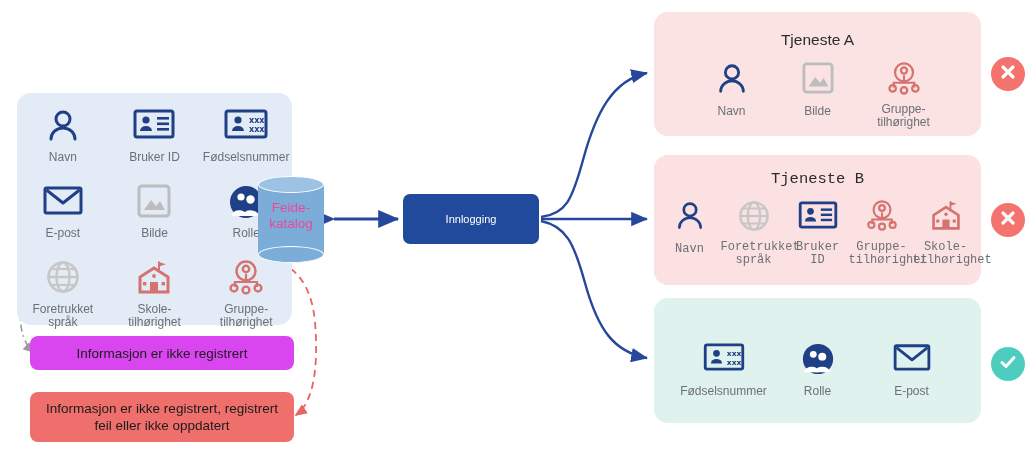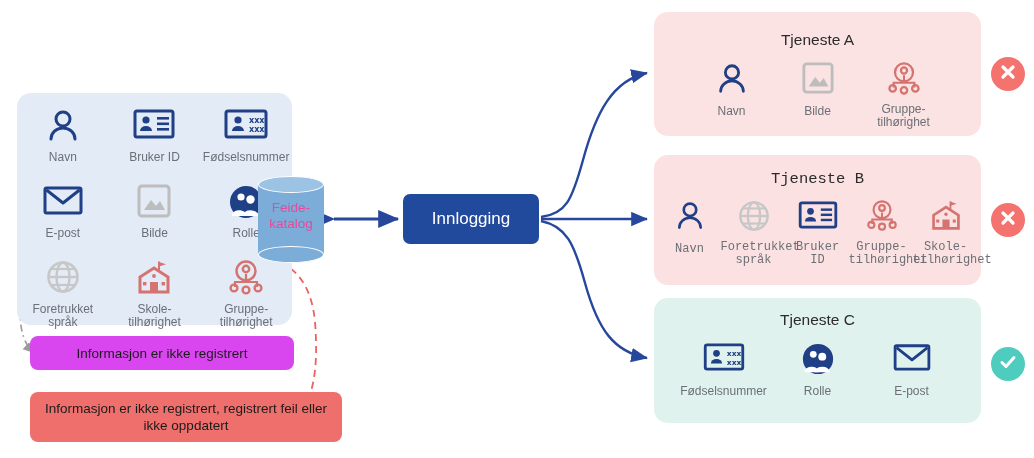--- a/index.html
+++ b/index.html
@@ -35,21 +35,21 @@
   #db .label{
     position:absolute;left:0;top:24px;width:66px;text-align:center;color:#ec4899;
     font-size:13.5px;line-height:16px;z-index:3;
   }
 
   
   #login-box{
     position:absolute;left:403px;top:194px;width:136px;height:50px;
     background:#214a9c;border-radius:7px;
     display:flex;align-items:center;justify-content:center;
-    color:#ffffff;font-size:17px;
+    color:#ffffff;font-size:11px;
   }
 
   
   .service{position:absolute;border-radius:14px;}
   .service .title{
     position:absolute;left:0;top:0;width:100%;text-align:center;
     font-size:15.5px;color:#2b2b2b;
   }
   .service .row{
     position:absolute;left:0;width:100%;
@@ -73,21 +73,21 @@
   .badge{position:absolute;width:34px;height:34px;border-radius:50%;
          display:flex;align-items:center;justify-content:center;}
   #badge-a{left:991px;top:57px;background:#f4736e;}
   #badge-b{left:991px;top:203px;background:#f4736e;}
   #badge-c{left:991px;top:347px;background:#4ecdbf;}
 
   
   .legend{position:absolute;border-radius:8px;display:flex;align-items:center;
           justify-content:center;text-align:center;color:#1b1b1b;}
   #legend-gray{left:30px;top:336px;width:264px;height:34px;background:#d946ef;font-size:13.5px;}
-  #legend-red{left:30px;top:392px;width:312px;height:50px;background:#ef6f6c;
+  #legend-red{left:30px;top:392px;width:264px;height:50px;background:#ef6f6c;
               font-size:13.5px;line-height:17px;padding:0 8px;box-sizing:border-box;}
 </style>
 </head>
 <body>
 
 <div id="stage">
 
   <svg class="svg-layer" viewBox="0 0 1034 458">
     <defs>
       <marker id="ah-blue" markerWidth="8" markerHeight="8" refX="6.6" refY="3" orient="auto">
@@ -358,21 +358,20 @@
   </div>
   <div class="badge" id="badge-b">
     <span>
       <svg width="20" height="20" viewBox="0 0 20 20">
           <path d="M5,5 L15,15 M15,5 L5,15" stroke="#ffffff" stroke-width="3.2" stroke-linecap="round"></path>
         </svg>
     </span>
   </div>
 
   <div class="service" id="svc-c">
-    <div class="title">Tjeneste C</div>
     <div class="row">
       <div class="attr">
         <span class="glyph">
           <svg width="42" height="30" viewBox="0 0 44 32">
               <rect x="2" y="3" width="40" height="26" rx="2" fill="none" stroke="#1f3f86" stroke-width="3"></rect>
               <circle cx="14" cy="12" r="3.6" fill="#1f3f86"></circle>
               <path d="M8,23 a6,5 0 0,1 12,0 z" fill="#1f3f86"></path>
               <text x="25" y="15" font-family="DejaVu Sans" font-size="8" font-weight="bold" fill="#1f3f86">xxx</text>
               <text x="25" y="24" font-family="DejaVu Sans" font-size="8" font-weight="bold" fill="#1f3f86">xxx</text>
             </svg>

